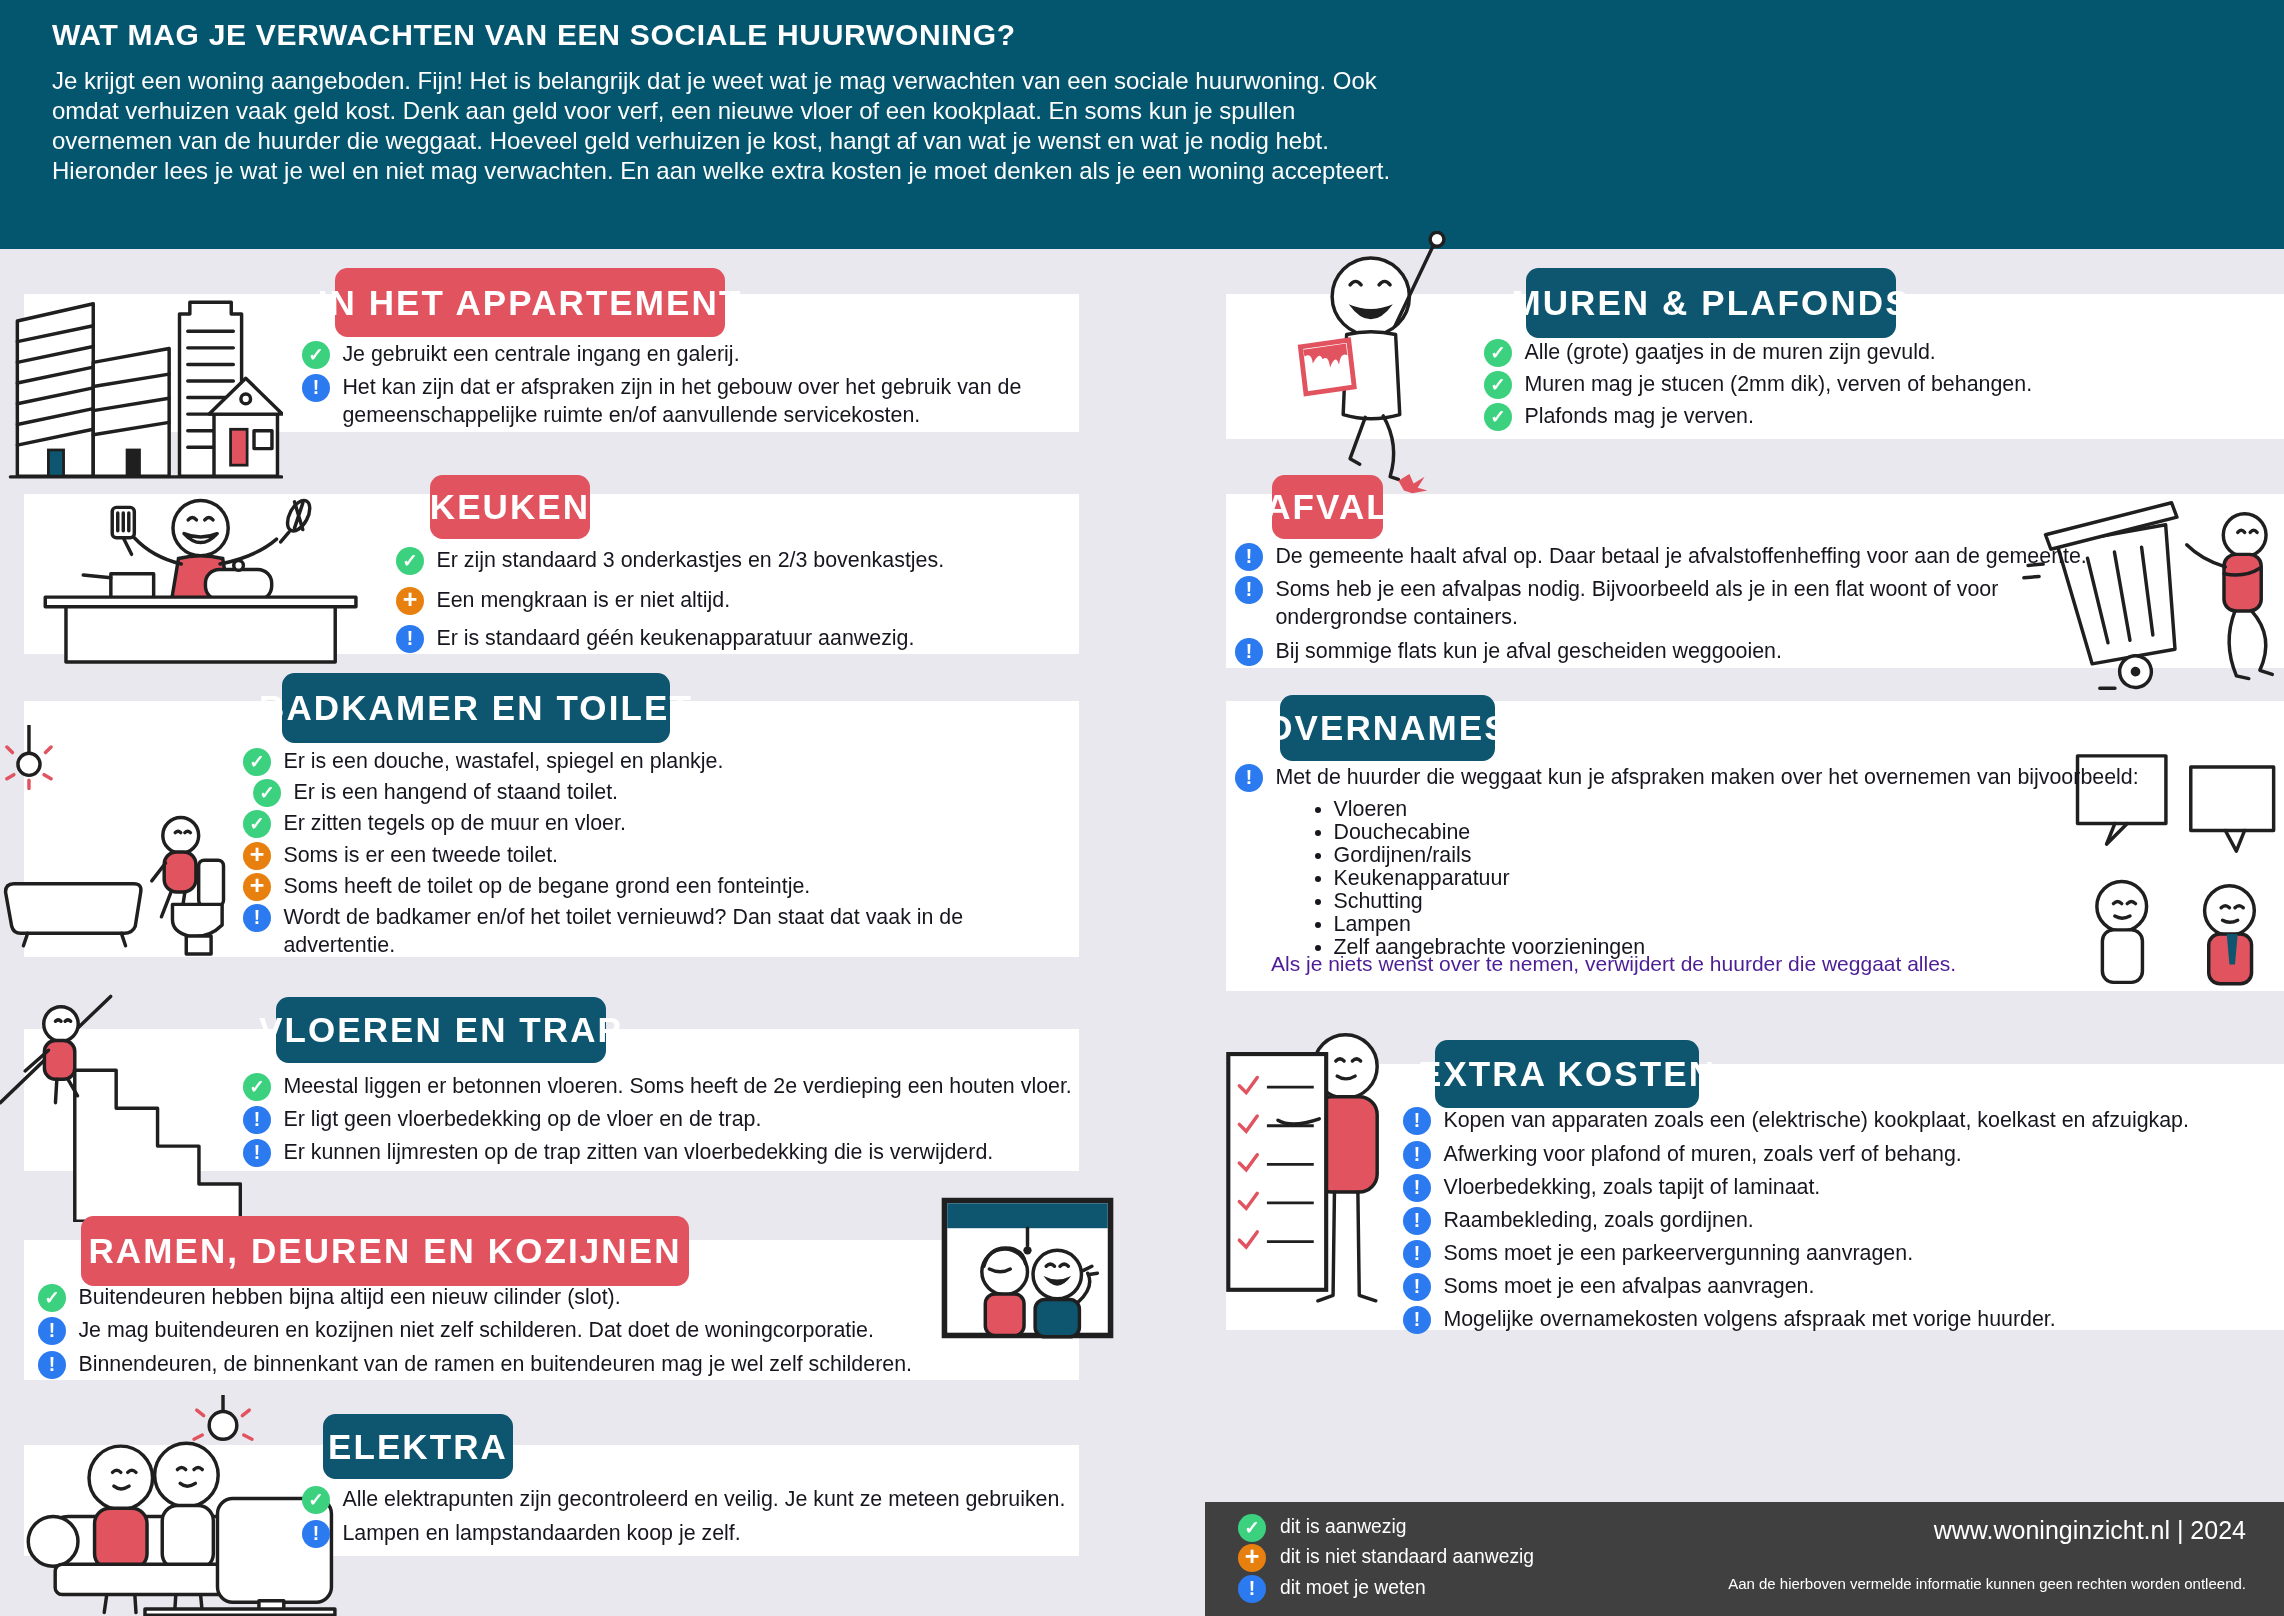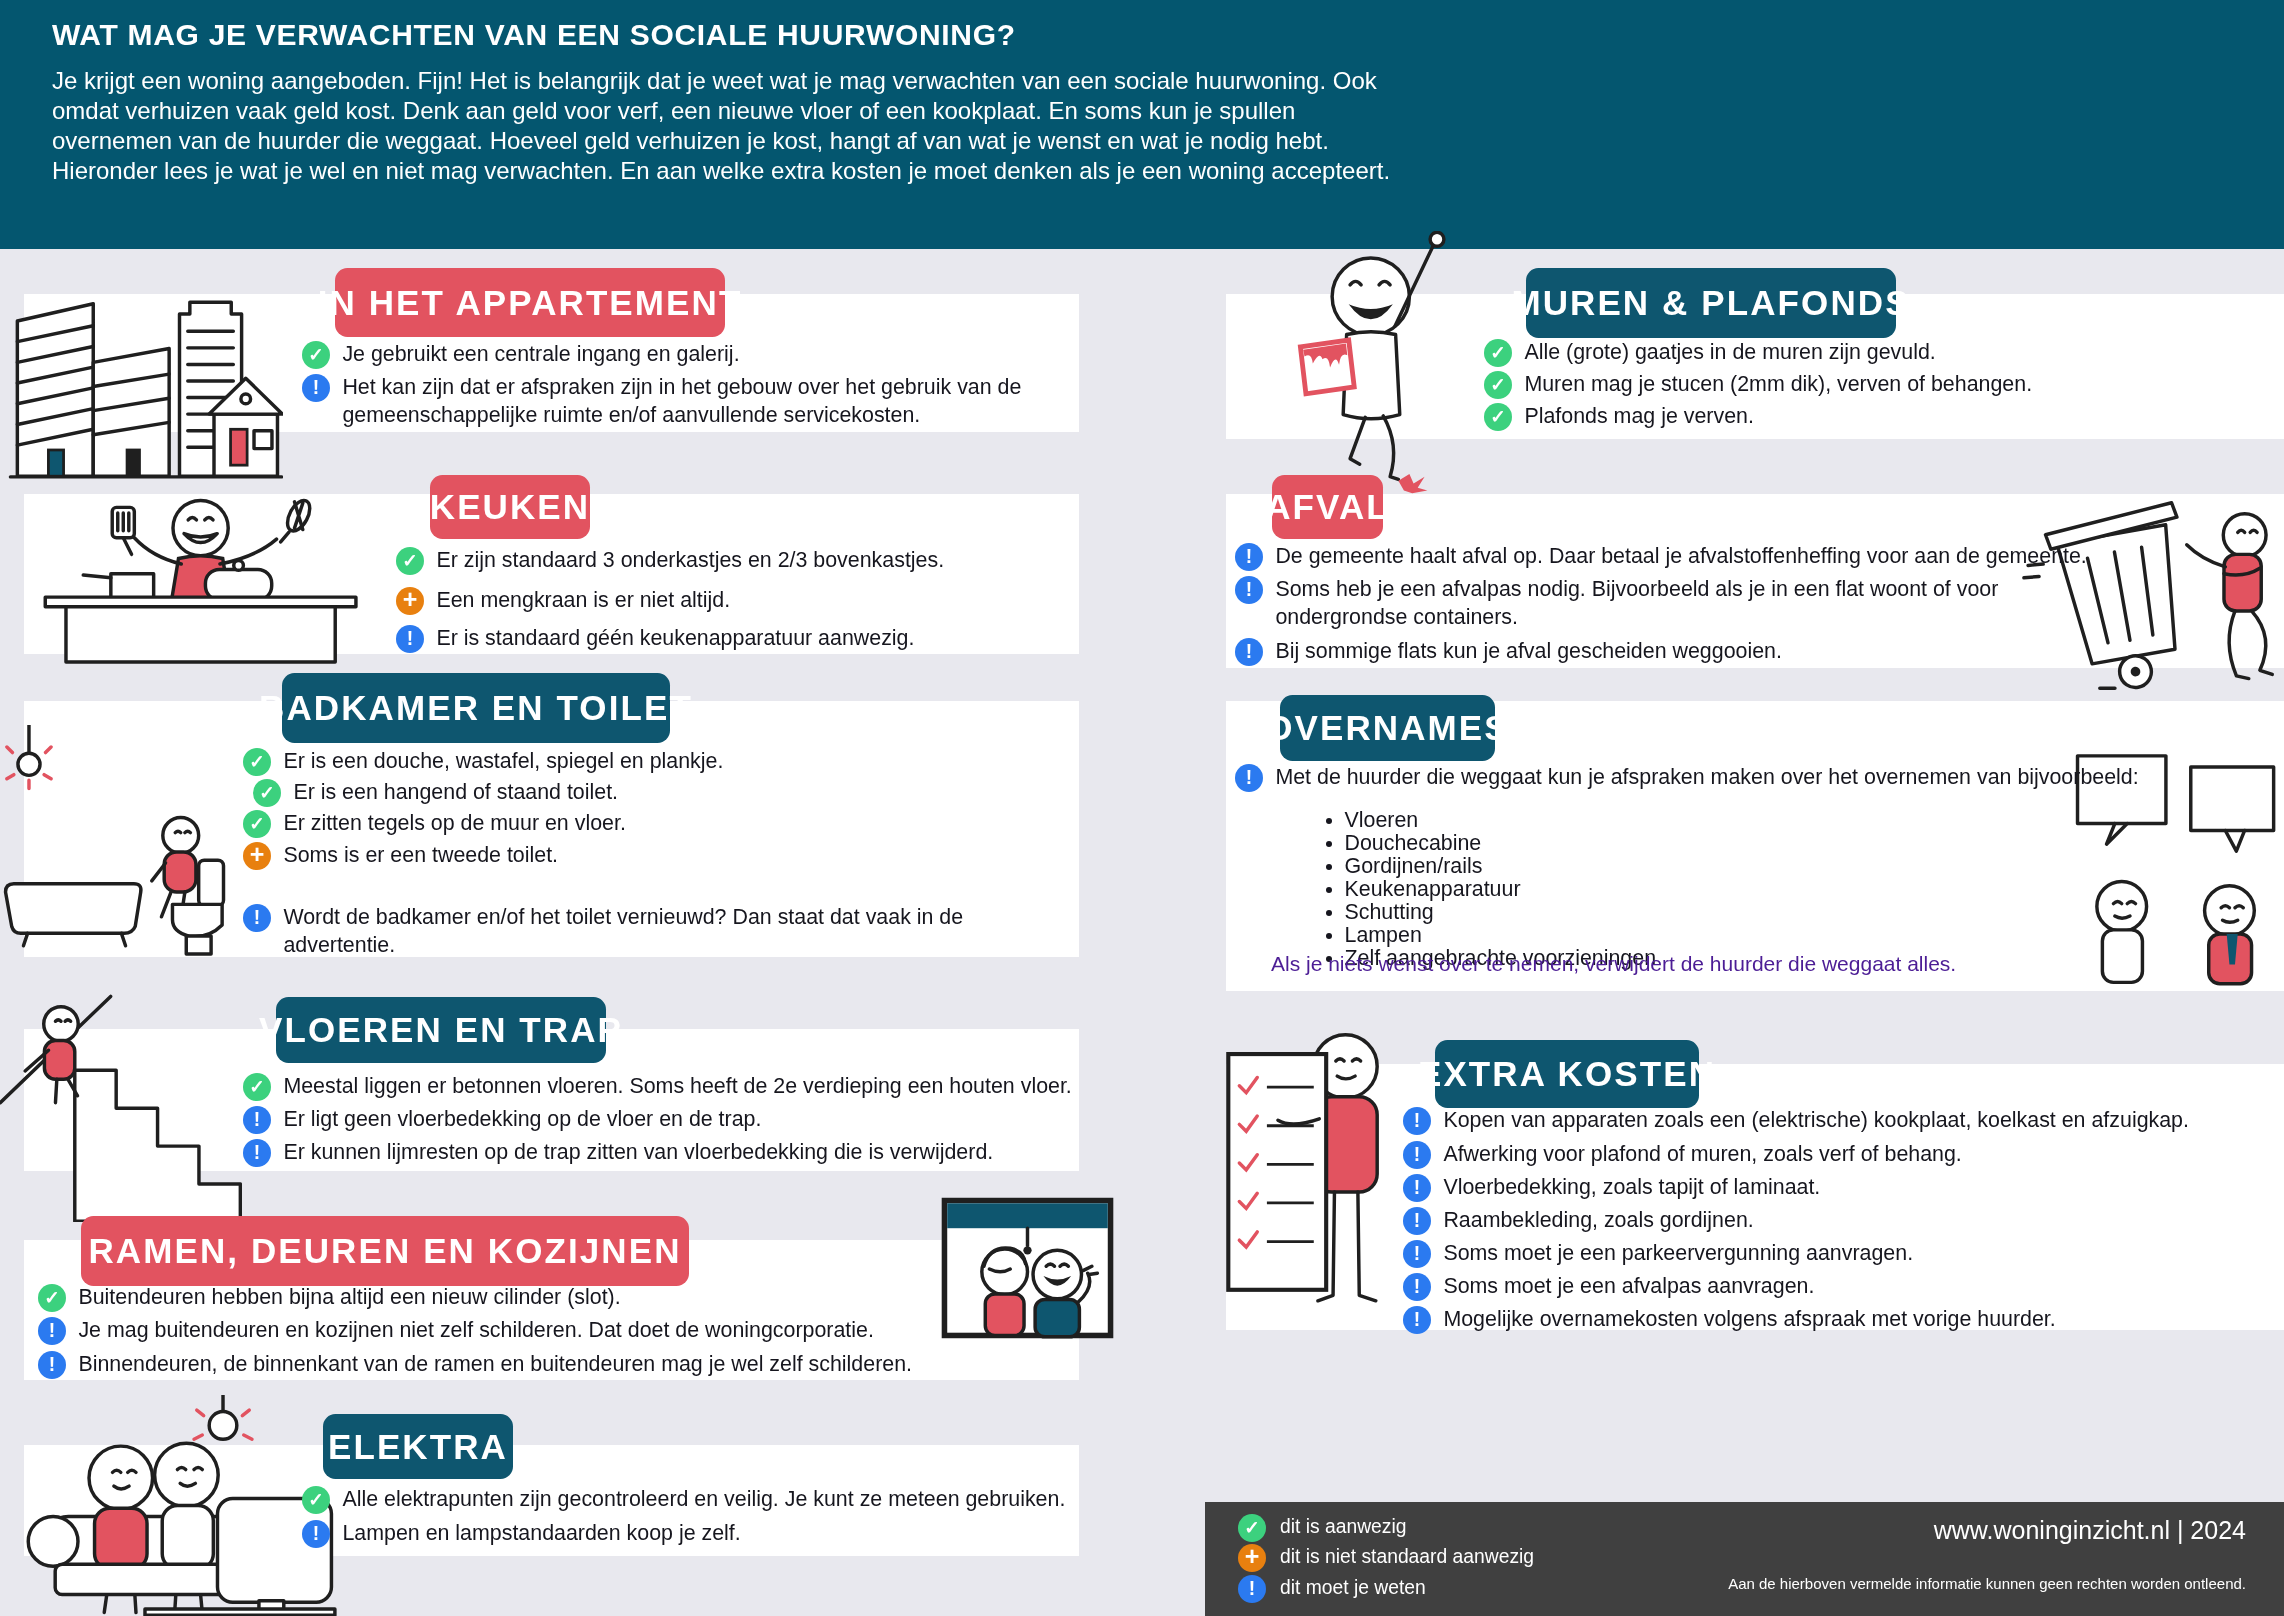--- a/index.html
+++ b/index.html
@@ -25,21 +25,21 @@
   .item{position:absolute;display:flex;align-items:flex-start;gap:12.4px;font-size:21.4px;line-height:28px;color:#16161e;z-index:3;}
   .ic{flex:0 0 28px;width:28px;height:28px;border-radius:50%;display:flex;align-items:center;justify-content:center;
       color:#ffffff;font-weight:bold;margin-top:0.7px;}
   .ic.check{background:#3cd17e;font-size:18.6px;}
   .ic.check::before{content:"\2713";}
   .ic.plus{background:#e8800f;font-size:25px;}
   .ic.plus::before{content:"+";margin-top:-2.8px;}
   .ic.info{background:#2b7af0;font-size:19.3px;}
   .ic.info::before{content:"!";}
 
-  .bullets{position:absolute;margin:16px;padding-left:23.5px;font-size:21.4px;line-height:23px;color:#16161e;z-index:3;}
+  .bullets{position:absolute;margin:5px;padding-left:23.5px;font-size:21.4px;line-height:23px;color:#16161e;z-index:3;}
   .note{position:absolute;font-size:21px;color:#4c1d95;z-index:3;}
 
   
   .footer{position:absolute;left:1205px;top:1502px;width:1079px;height:114px;background:#404040;z-index:5;}
   .legend-item{position:absolute;display:flex;align-items:center;gap:14px;color:#ffffff;font-size:19.3px;}
   .legend-item .ic{flex:0 0 28px;}
   .site{position:absolute;right:38px;top:14px;color:#ffffff;font-size:25px;}
   .disclaimer{position:absolute;right:38px;top:73px;color:#ffffff;font-size:15px;}
 
   .illus{position:absolute;z-index:2;}
@@ -115,20 +115,24 @@
     <span class="ic check"></span>
     <span>Er is een hangend of staand toilet.</span>
   </div>
   <div class="item" style="left:243px;top:809px">
     <span class="ic check"></span>
     <span>Er zitten tegels op de muur en vloer.</span>
   </div>
   <div class="item" style="left:243px;top:841px">
     <span class="ic plus"></span>
     <span>Soms is er een tweede toilet.</span>
+  </div>
+  <div class="item" style="left:243px;top:872px">
+    <span class="ic plus"></span>
+    <span>Soms heeft de toilet op de begane grond een fonteintje.</span>
   </div>
   <div class="item" style="left:243px;top:903px">
     <span class="ic info"></span>
     <span style="width:780px">Wordt de badkamer en/of het toilet vernieuwd? Dan staat dat vaak in de advertentie.</span>
   </div>
 
   <div class="item" style="left:243px;top:1072px">
     <span class="ic check"></span>
     <span>Meestal liggen er betonnen vloeren. Soms heeft de 2e verdieping een houten vloer.</span>
   </div>

